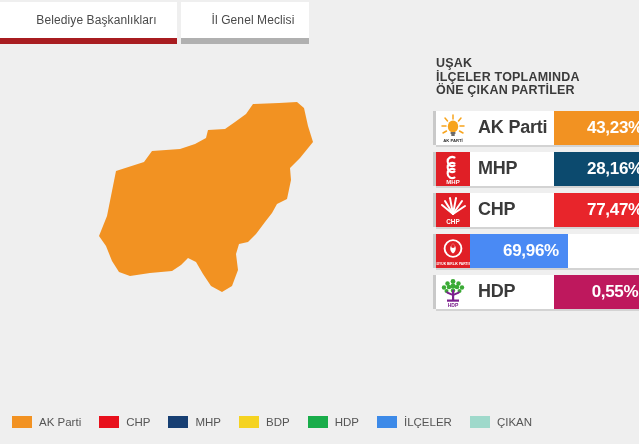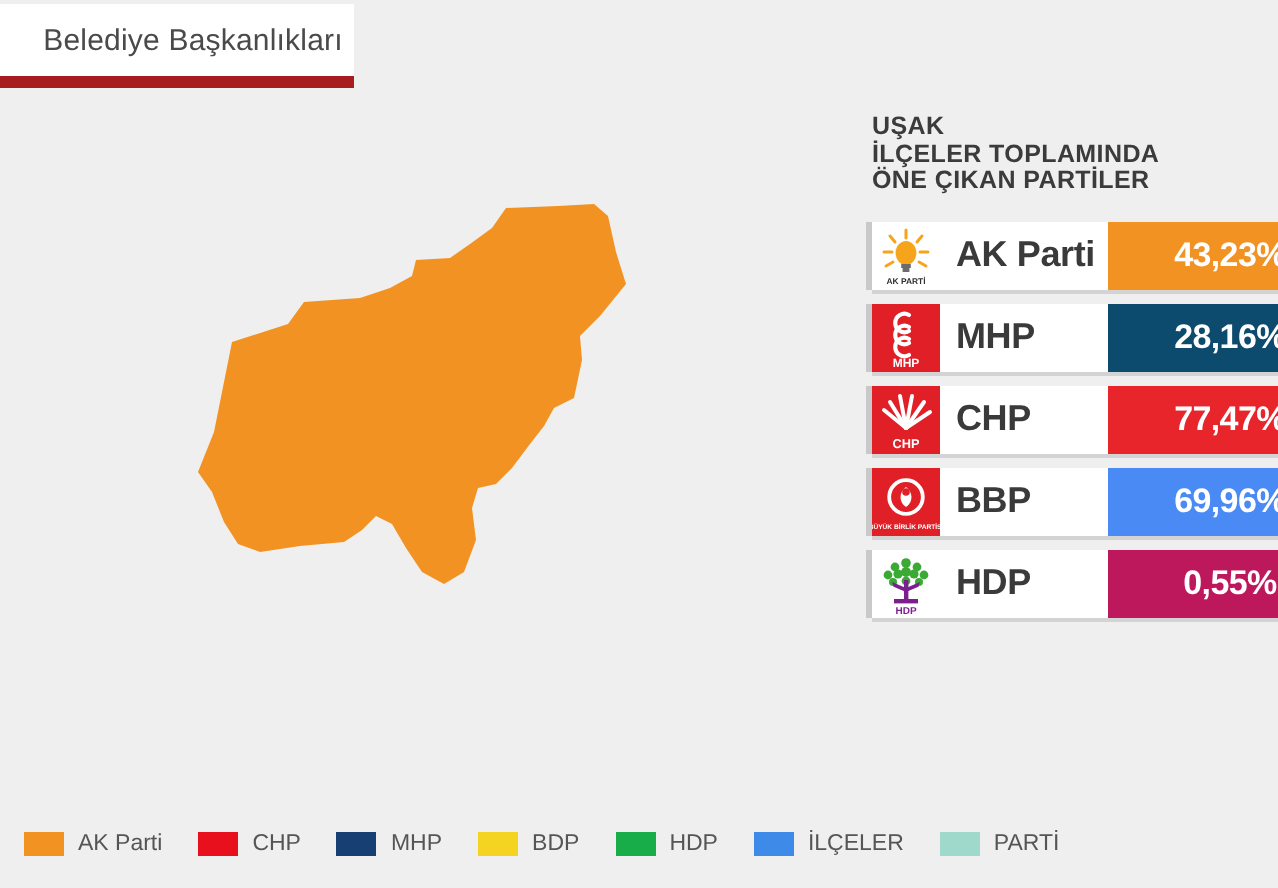--- a/index.html
+++ b/index.html
@@ -25,21 +25,21 @@
   }
   .tab {
     position: absolute;
     top: 2px;
     height: 36px;
     background: #ffffff;
     box-sizing: border-box;
     display: flex;
     align-items: center;
     justify-content: center;
-    font-size: 15px;
+    font-size: 12px;
     color: #4a4a4a;
     letter-spacing: 0.1px;
     cursor: pointer;
     user-select: none;
     padding-left: 16px;
   }
   .tab .tab-underline {
     position: absolute;
     left: 0;
     bottom: -6px;
@@ -159,20 +159,24 @@
     color: #555555;
     white-space: nowrap;
   }
 </style>
 </head>
 <body>
 
 <div id="tabs">
   <div class="tab" id="tab-belediye">
     <span>Belediye Başkanlıkları</span>
+    <span class="tab-underline"></span>
+  </div>
+  <div class="tab" id="tab-ilgenel">
+    <span>İl Genel Meclisi</span>
     <span class="tab-underline"></span>
   </div>
 </div>
 
 <div id="map-area">
   <svg id="map-svg" width="410" height="350" viewBox="0 0 410 350">
     <path fill="#f29222" d="M 107,170
          L 116,125
          L 144,116
          L 152,105
@@ -280,21 +284,20 @@
   </div>
 
   <div class="party-row">
     <svg class="party-logo" viewBox="0 0 34 34">
       <rect x="0" y="0" width="34" height="34" fill="#e01f26"></rect>
       <circle cx="17" cy="14.5" r="8.4" fill="none" stroke="#ffffff" stroke-width="1.9"></circle>
       <path d="M 17,9.5 C 13.5,12 13.2,17 17,19.5 C 20.8,17 20.5,12 17,9.5 Z" fill="#ffffff"></path>
       <circle cx="17" cy="12" r="1.9" fill="#e01f26"></circle>
       <text x="17" y="30.5" font-family="Liberation Sans, sans-serif" font-size="3.3" font-weight="bold" fill="#ffffff" text-anchor="middle">BÜYÜK BİRLİK PARTİSİ</text>
     </svg>
-    <div class="party-name">BBP</div>
     <div class="party-pct" style="background:#4a8af4">69,96%</div>
   </div>
 
   <div class="party-row">
     <svg class="party-logo" viewBox="0 0 34 34">
       <rect x="0" y="0" width="34" height="34" fill="#ffffff"></rect>
       <g fill="#3aaa35">
         <circle cx="17" cy="6.5" r="2.4"></circle>
         <circle cx="11.5" cy="8.5" r="2.2"></circle>
         <circle cx="22.5" cy="8.5" r="2.2"></circle>
@@ -341,15 +344,15 @@
   <div class="legend-item">
     <span class="legend-swatch" style="background:#19ad4a"></span>
     <span class="legend-label">HDP</span>
   </div>
   <div class="legend-item">
     <span class="legend-swatch" style="background:#3d8ae8"></span>
     <span class="legend-label">İLÇELER</span>
   </div>
   <div class="legend-item">
     <span class="legend-swatch" style="background:#9fd9cb"></span>
-    <span class="legend-label">PARTİ</span>
+    <span class="legend-label">ÇIKAN</span>
   </div>
 </div>
 
 </body></html>

